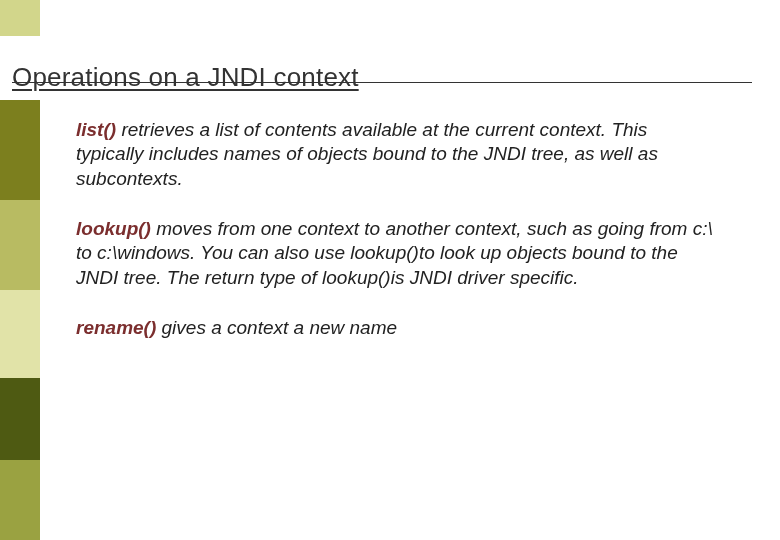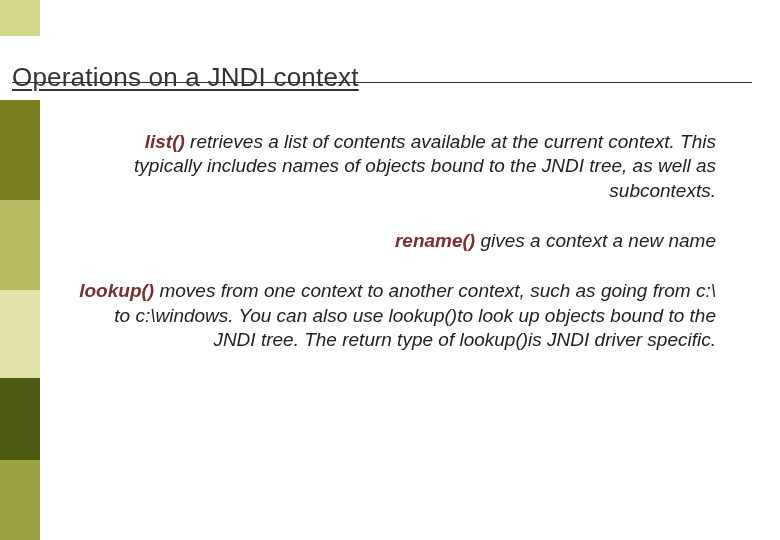--- a/index.html
+++ b/index.html
@@ -49,26 +49,25 @@
     position: absolute;
     left: 12px;
     top: 82px;
     width: 740px;
     height: 0;
     border-top: 1px solid #333333;
   }
   .body {
     position: absolute;
     left: 76px;
-    top: 130px;
+    top: 118px;
     width: 640px;
     font-size: 19px;
     line-height: 1.28;
     color: #222;
-    text-align: right;
   }
   .para {
     margin: 0 0 26px 0;
     font-style: italic;
   }
   .para .fn {
     font-weight: bold;
     font-style: italic;
     color: #7b2e2e;
   }
@@ -90,19 +89,19 @@
   <div class="title-wrap">
     <span class="title">Operations on a JNDI context</span>
   </div>
   <div class="title-rule"></div>
 
   <div class="body">
     <p class="para">
       <span class="fn">list()</span><span> retrieves a list of contents available at the current context. This typically includes names of objects bound to the JNDI tree, as well as subcontexts.</span>
     </p>
     <p class="para">
-      <span class="fn">rename()</span><span> gives a context a new name</span>
+      <span class="fn">lookup()</span><span> moves from one context to another context, such as going from c:\ to c:\windows. You can also use lookup()to look up objects bound to the JNDI tree. The return type of lookup()is JNDI driver specific.</span>
     </p>
     <p class="para">
-      <span class="fn">lookup()</span><span> moves from one context to another context, such as going from c:\ to c:\windows. You can also use lookup()to look up objects bound to the JNDI tree. The return type of lookup()is JNDI driver specific.</span>
+      <span class="fn">rename()</span><span> gives a context a new name</span>
     </p>
   </div>
 </div>
 
 </body></html>

